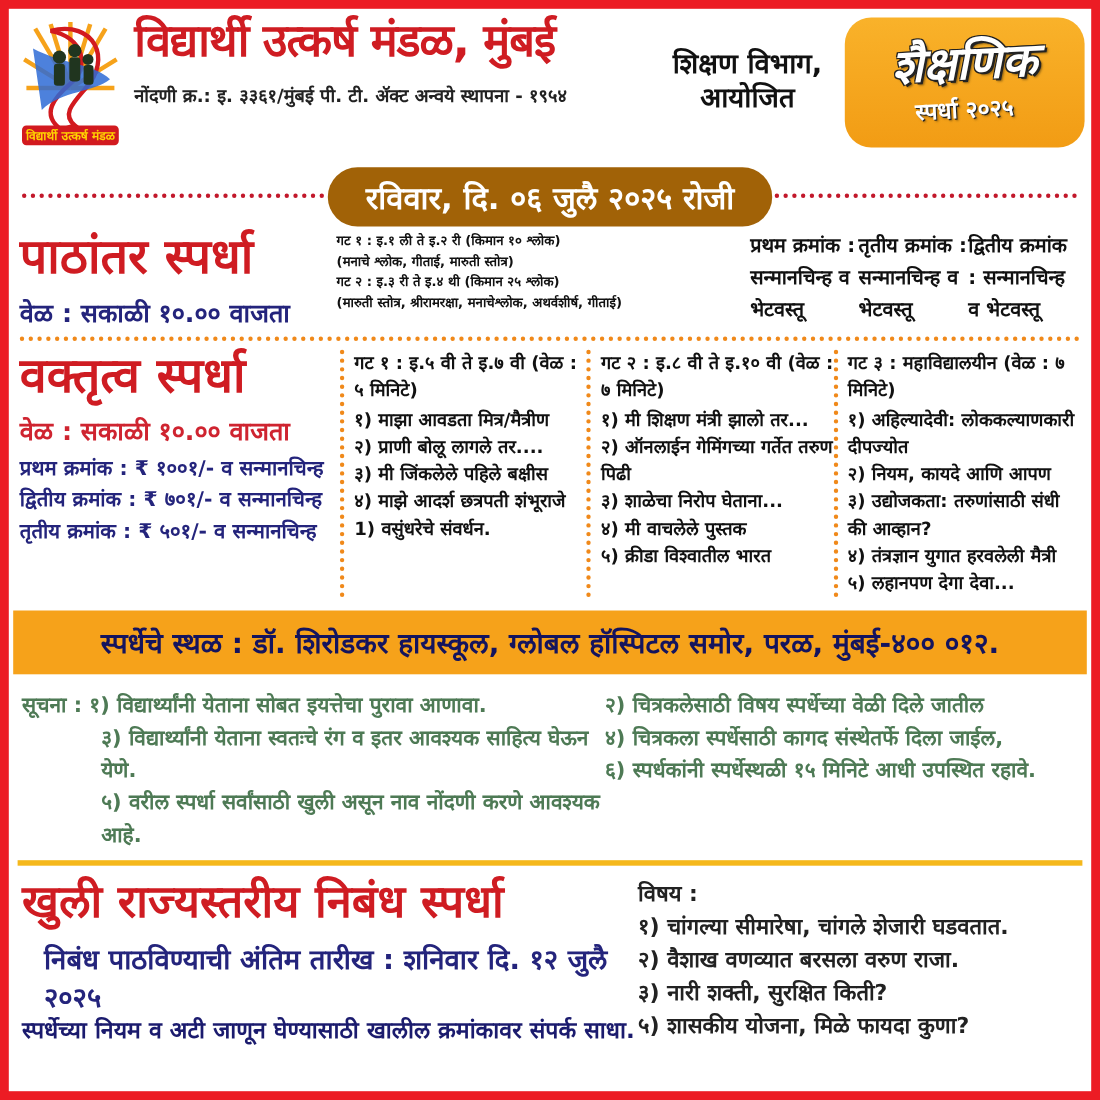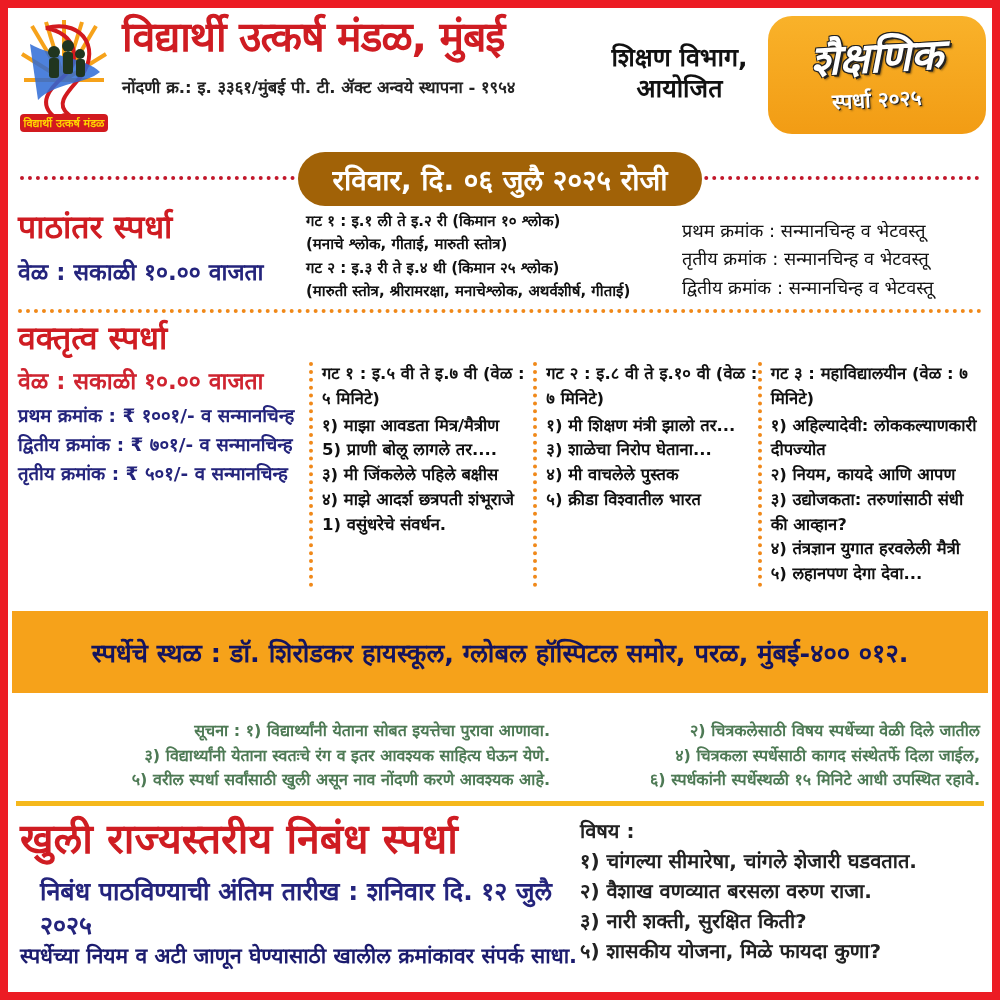--- a/index.html
+++ b/index.html
@@ -35,40 +35,40 @@
   
   .date-row{position:relative;text-align:center;height:50px;flex:0 0 auto;margin-top:2px;}
   .date-row::before{content:"";position:absolute;left:12px;right:12px;top:24px;border-top:4px dotted #c2182b;}
   .date-pill{
     position:relative;z-index:1;display:inline-block;background:#a16207;color:#fff;
     font-weight:bold;font-size:28px;padding:8px 34px;border-radius:28px;
   }
   
   .sec1{display:flex;padding:8px 10px 4px 10px;flex:0 0 auto;}
   .sec1-left{flex:0 0 288px;}
-  .sec-title{color:#cf1c22;font-weight:bold;font-size:32px;line-height:1.1;}
+  .sec-title{color:#cf1c22;font-weight:bold;font-size:44px;line-height:1.1;}
   .time-navy{color:#24247c;font-weight:bold;font-size:23px;margin-top:10px;}
   .time-red{color:#cf2430;font-weight:bold;font-size:23px;margin-top:8px;}
-  .sec1-mid{flex:1 1 auto;font-weight:bold;font-size:15px;line-height:1.55;color:#111;}
-  .sec1-right{flex:0 0 300px;font-weight:normal;font-size:18px;line-height:1.6;color:#111;
-    display:flex;flex-direction:column;justify-content:flex-end;text-align:left;}
+  .sec1-mid{flex:1 1 auto;font-weight:bold;font-size:12px;line-height:1.55;color:#111;}
+  .sec1-right{flex:0 0 300px;font-weight:bold;font-size:18px;line-height:1.6;color:#111;
+    display:flex;flex-direction:row;justify-content:flex-end;text-align:left;}
   .dot-div{border-top:4px dotted #f0891a;margin:2px 10px;flex:0 0 auto;}
   
   .sec2{display:flex;padding:6px 10px;flex:0 0 auto;min-height:178px;}
   .sec2-left{flex:0 0 285px;padding-right:6px;}
   .sec2-left .prizes{color:#24247c;font-weight:bold;font-size:18.5px;line-height:1.55;margin-top:6px;}
   .group-col{flex:1 1 0;border-left:4px dotted #f0891a;padding-left:9px;font-weight:bold;
-    font-size:16.5px;line-height:1.5;color:#111;margin-top:41px;}
+    font-size:16.5px;line-height:1.5;color:#111;}
   .group-col .g-head{margin-bottom:2px;}
   
-  .venue{background:#f6a21a;margin:18px 4px;padding:24px 10px;text-align:center;
+  .venue{background:#f6a21a;margin:6px 4px;padding:12px 10px;text-align:center;
     color:#14145e;font-weight:bold;font-size:25.5px;flex:0 0 auto;}
   
   .notes{display:flex;padding:8px 12px 4px 12px;color:#4e7a55;font-weight:bold;
-    font-size:16px;line-height:1.55;flex:0 0 auto;text-align:right;}
+    font-size:19px;line-height:1.55;flex:0 0 auto;}
   .notes-left{flex:0 0 530px;}
   .notes-left .indent{padding-left:72px;}
   .notes-right{flex:1 1 auto;}
   .yellow-line{border-top:5px solid #f5b81c;margin:4px 8px;flex:0 0 auto;}
   
   .essay{display:flex;padding:6px 12px 0 12px;flex:0 0 auto;}
   .essay-left{flex:0 0 560px;}
   .essay-title{color:#cf1c22;font-weight:bold;font-size:41px;line-height:1.15;}
   .essay-deadline{color:#24247c;font-weight:bold;font-size:25px;margin-top:10px;margin-left:20px;}
   .essay-contact{color:#1b1b6e;font-weight:bold;font-size:21px;}
@@ -151,28 +151,29 @@
       <div class="time-red">वेळ : सकाळी १०.०० वाजता</div>
       <div class="prizes">
         <div>प्रथम क्रमांक : ₹ १००१/- व सन्मानचिन्ह</div>
         <div>द्वितीय क्रमांक : ₹ ७०१/- व सन्मानचिन्ह</div>
         <div>तृतीय क्रमांक : ₹ ५०१/- व सन्मानचिन्ह</div>
       </div>
     </div>
     <div class="group-col">
       <div class="g-head">गट १ : इ.५ वी ते इ.७ वी (वेळ : ५ मिनिटे)</div>
       <div>१) माझा आवडता मित्र/मैत्रीण</div>
-      <div>5) प्राणी बोलू लागले तर....</div>
+      <div>२) प्राणी बोलू लागले तर....</div>
       <div>३) मी जिंकलेले पहिले बक्षीस</div>
       <div>४) माझे आदर्श छत्रपती शंभूराजे</div>
       <div>1) वसुंधरेचे संवर्धन.</div>
     </div>
     <div class="group-col">
       <div class="g-head">गट २ : इ.८ वी ते इ.१० वी (वेळ : ७ मिनिटे)</div>
       <div>१) मी शिक्षण मंत्री झालो तर...</div>
+      <div>२) ऑनलाईन गेमिंगच्या गर्तेत तरुण पिढी</div>
       <div>३) शाळेचा निरोप घेताना...</div>
       <div>४) मी वाचलेले पुस्तक</div>
       <div>५) क्रीडा विश्वातील भारत</div>
     </div>
     <div class="group-col">
       <div class="g-head">गट ३ : महाविद्यालयीन (वेळ : ७ मिनिटे)</div>
       <div>१) अहिल्यादेवी: लोककल्याणकारी दीपज्योत</div>
       <div>२) नियम, कायदे आणि आपण</div>
       <div>३) उद्योजकता: तरुणांसाठी संधी की आव्हान?</div>
       <div>४) तंत्रज्ञान युगात हरवलेली मैत्री</div>

